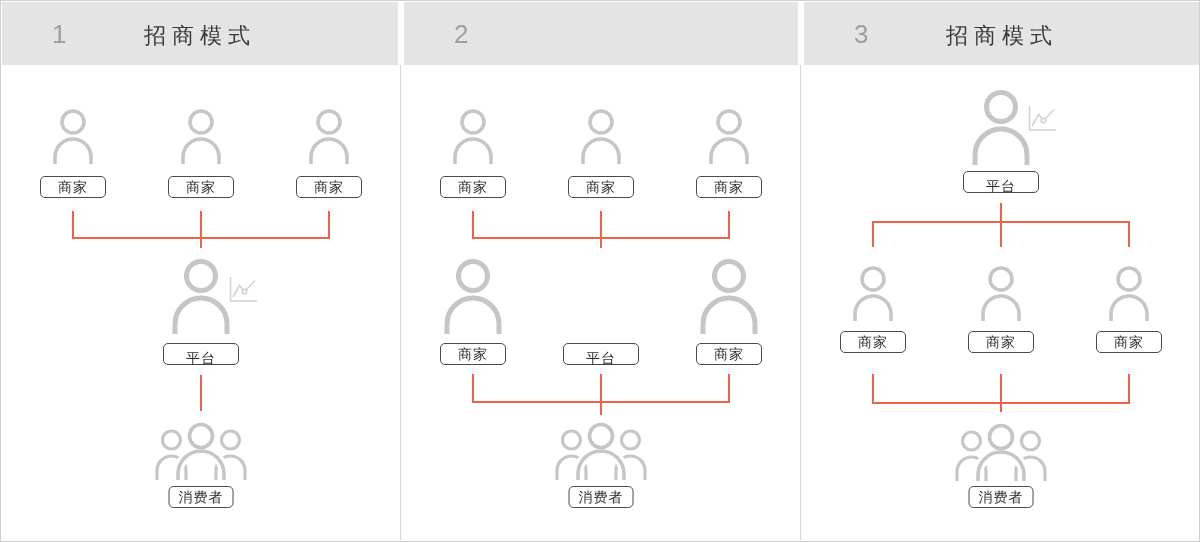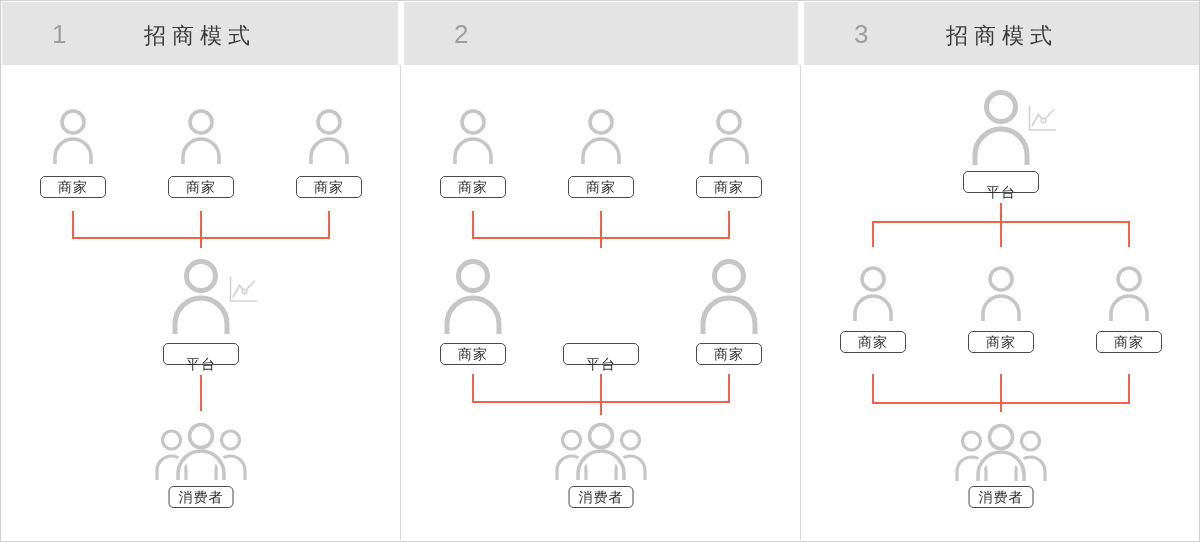--- a/index.html
+++ b/index.html
@@ -58,21 +58,21 @@
     border: 1px solid #4a4a4a;
     border-radius: 5px;
     background: #fff;
     color: #2f2f2f;
     font-size: 14px;
     letter-spacing: 1px;
     text-align: center;
     white-space: nowrap;
   }
   .box-merchant { padding: 0 17px; }
-  .box-platform { padding: 10px 22px; }
+  .box-platform { padding: 4px 22px; }
   .box-consumer { padding: 0 9px; }
 
   .vline { position: absolute; width: 2px; background: #f0634a; }
   .hline { position: absolute; height: 2px; background: #f0634a; }
 </style>
 </head>
 <body>
 
 <div class="canvas">
 

